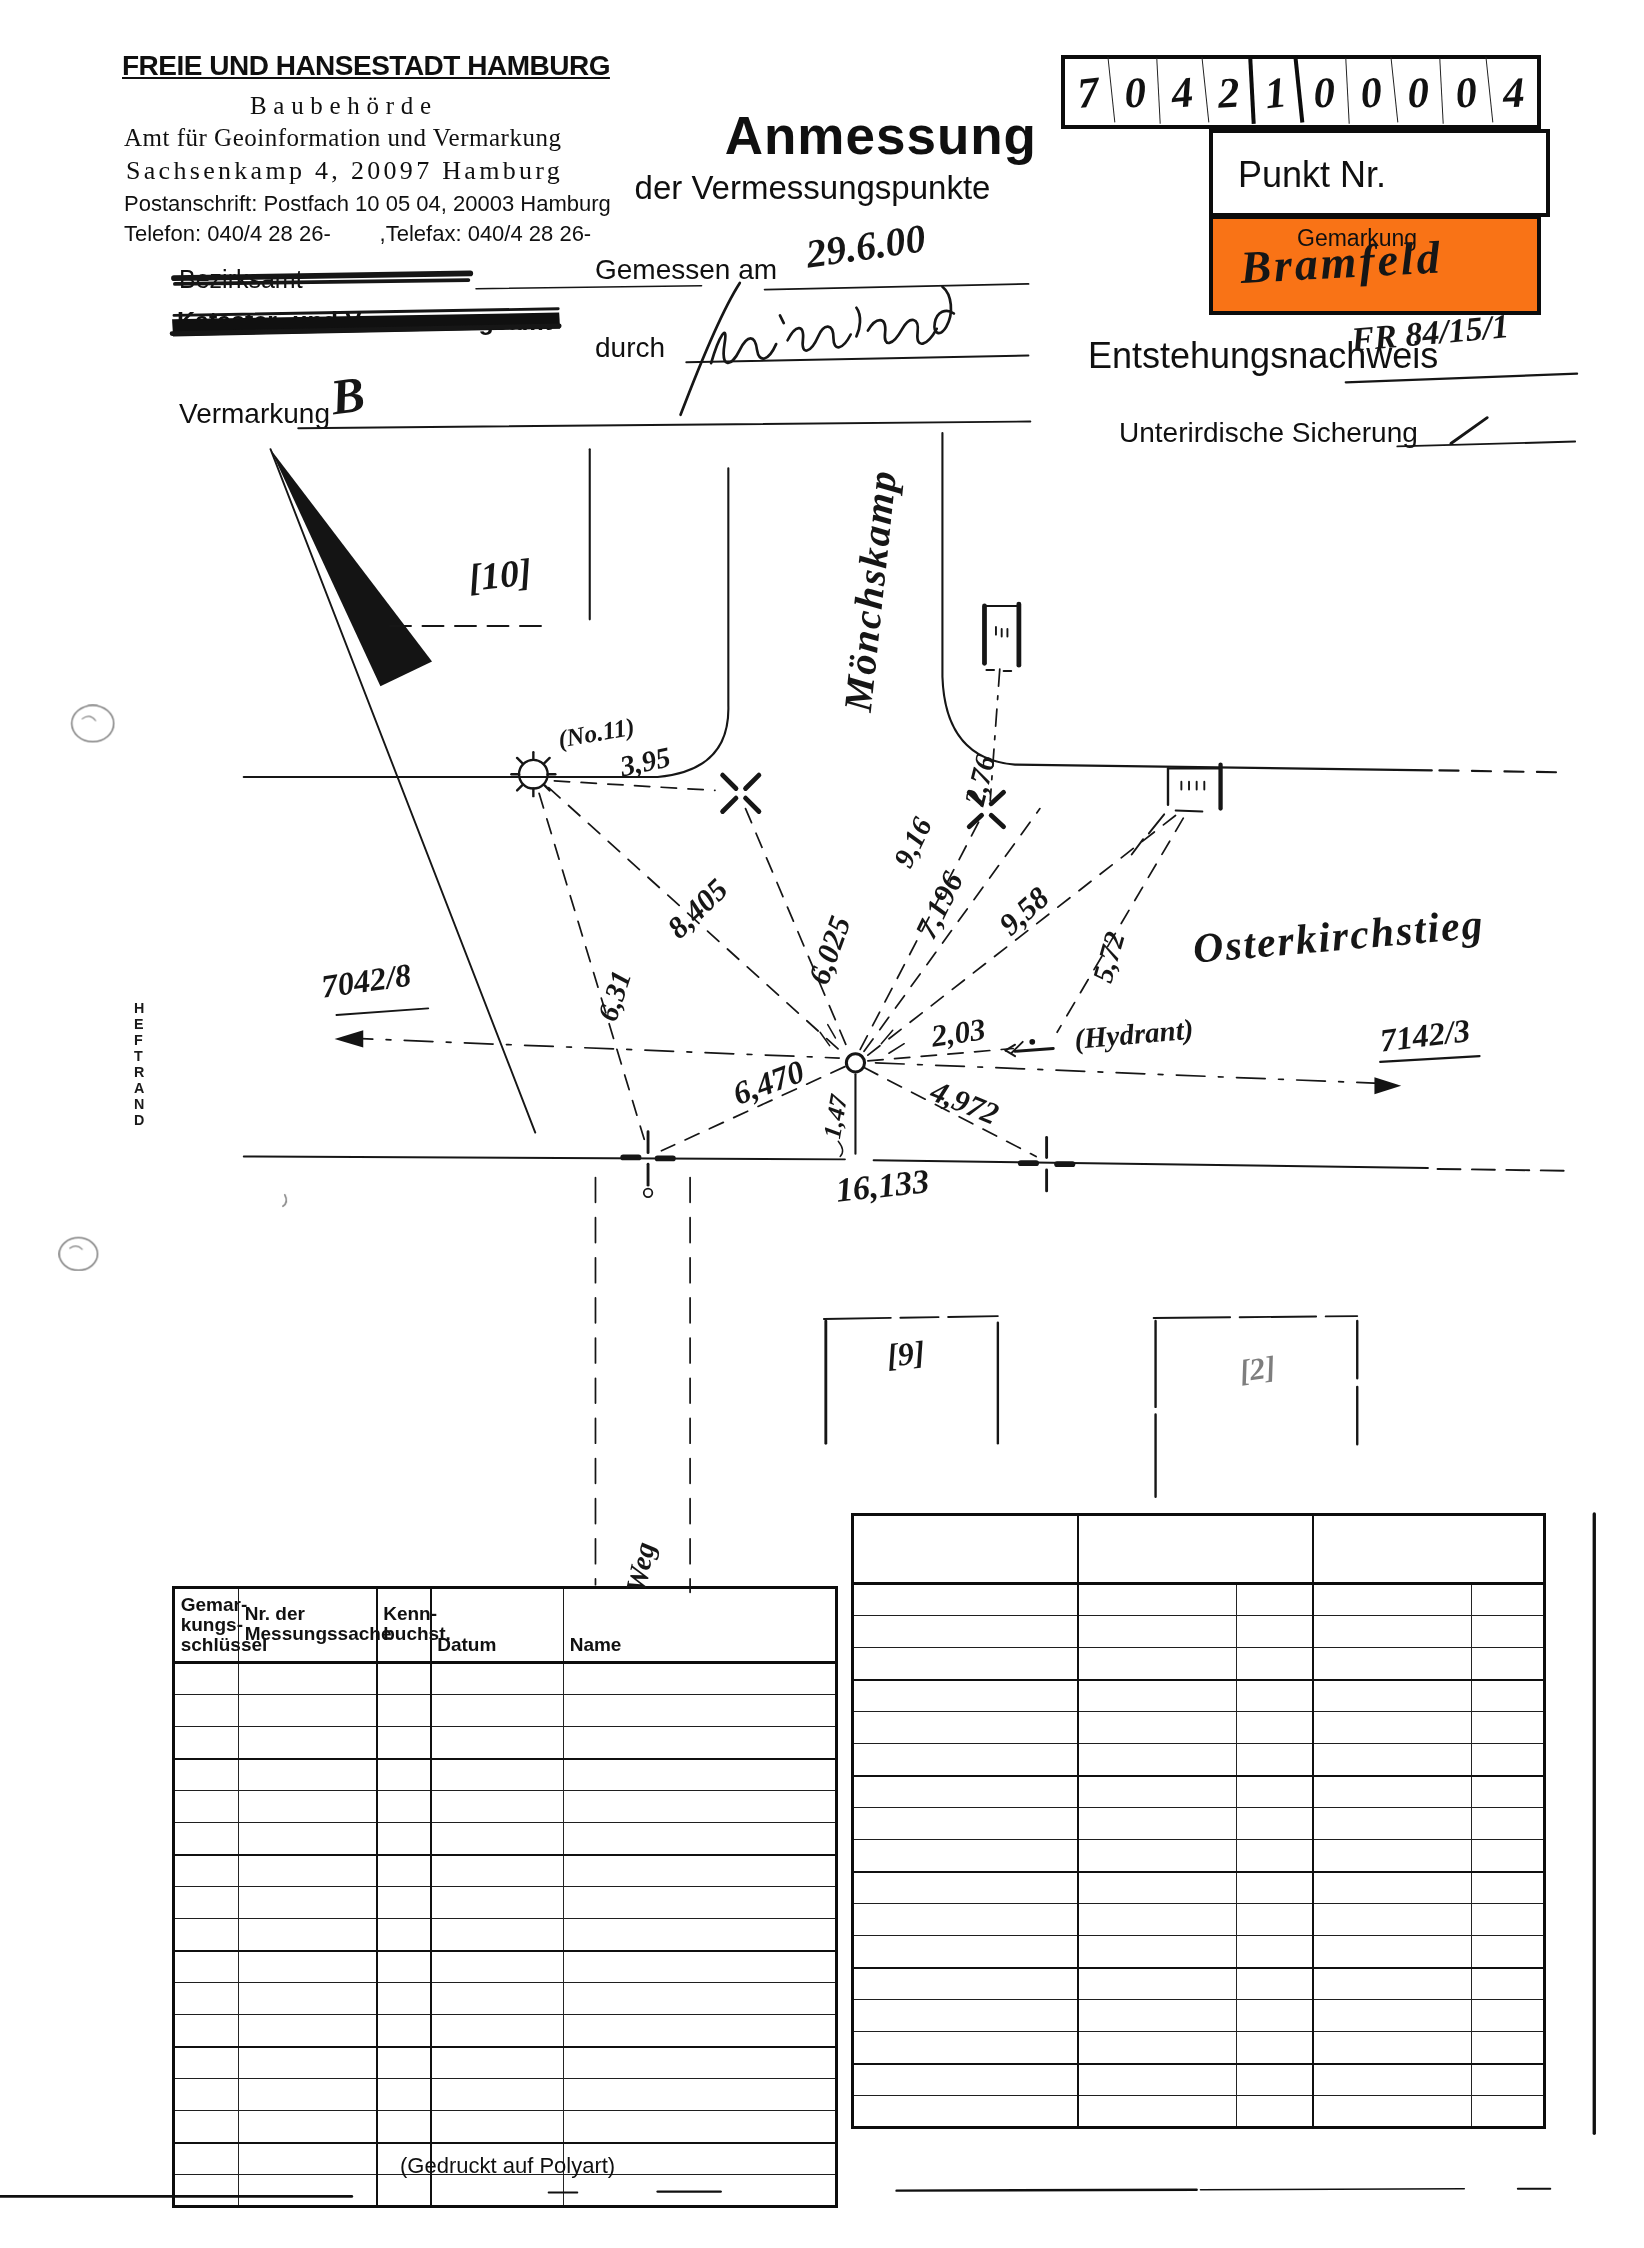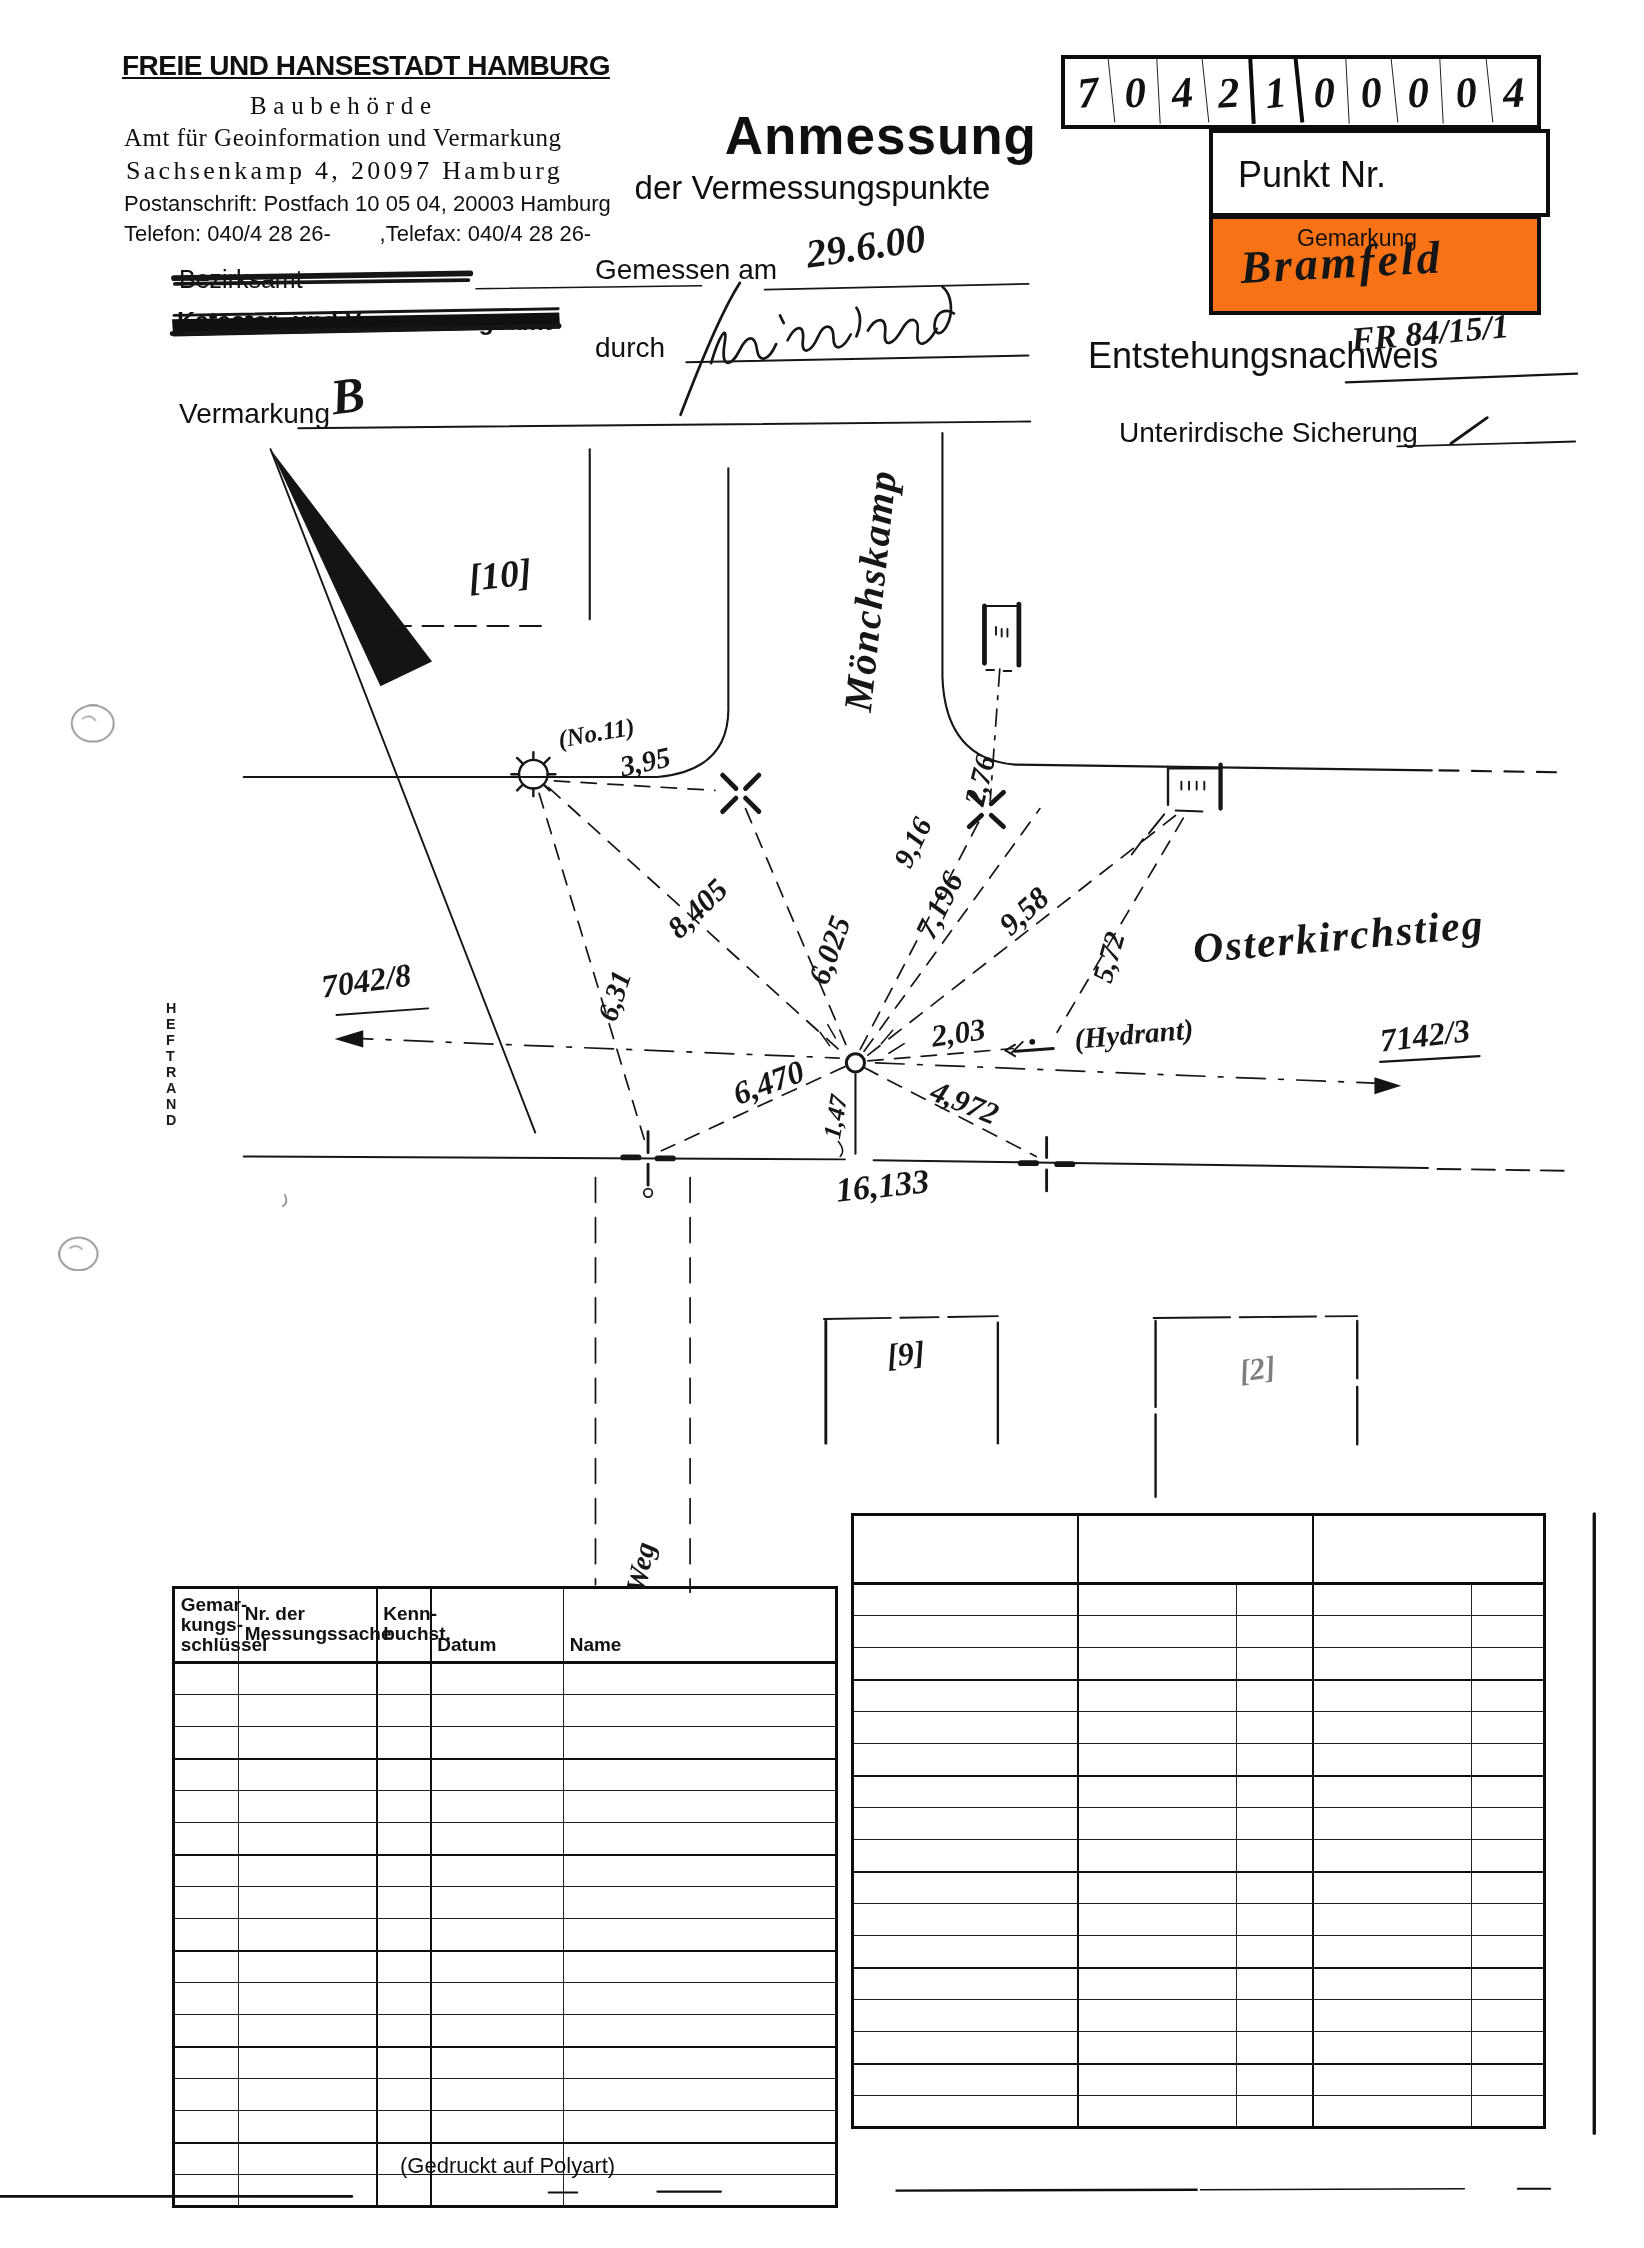--- a/index.html
+++ b/index.html
@@ -38,21 +38,21 @@
   #digitgrid .dg:nth-child(4),#digitgrid .dg:nth-child(5){border-right:4.8px solid #0c0c0c;}
   #digitgrid .dg:nth-child(10){border-right:none;}
   #digitgrid .dg:nth-child(odd){transform:rotate(-6deg);}
   #digitgrid .dg:nth-child(even){transform:rotate(-3deg);}
   #punktbox{left:1209px;top:129px;width:341px;height:88px;border:4.8px solid #0c0c0c;box-sizing:border-box;background:#fff;}
   #punktbox .t{position:absolute;left:25px;top:21px;font-size:36px;}
   #gembox{left:1209px;top:217px;width:332px;height:98px;border:4.8px solid #0c0c0c;border-top:2.9px solid #0c0c0c;box-sizing:border-box;background:#f97316;}
   #gembox .t{position:absolute;left:84px;top:5.7px;font-size:23px;}
   
   #heftrand{left:134px;top:1000px;width:17px;font-size:14.3px;font-weight:bold;line-height:16px;
-            word-break:break-all;letter-spacing:1.9px;color:#1a1a1a;margin-left:32px;}
+            word-break:break-all;letter-spacing:1.9px;color:#1a1a1a;}
   
   table{border-collapse:collapse;table-layout:fixed;background:#fff;}
   .tbl{position:absolute;border:3.8px solid #0d0d0d;}
   .tbl th{font-size:19px;font-weight:bold;text-align:left;padding:3.8px 4.8px 6.7px 5.7px;vertical-align:bottom;
           border-right:1.5px solid #1c1c1c;white-space:pre-line;line-height:20px;}
   .tbl td{border-right:1.3px solid #242424;border-top:1.5px solid #1f1f1f;padding:0;}
   .tbl tbody tr:nth-child(3n+1) td{border-top:2.5px solid #101010;}
   .tbl thead th{border-bottom:3.8px solid #0d0d0d;}
   #tleft{left:172px;top:1586px;width:662px;}
   #tleft thead tr{height:73px;}

